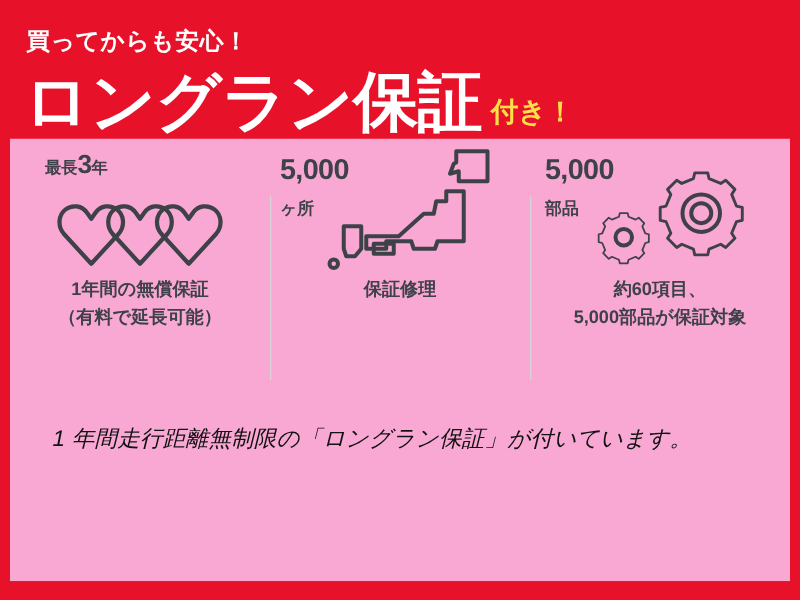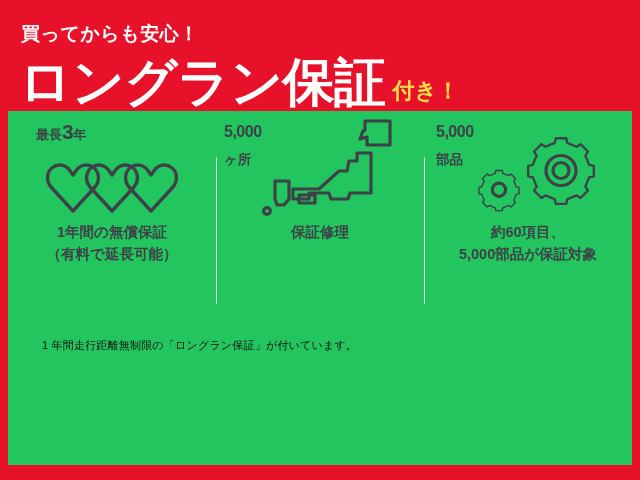--- a/index.html
+++ b/index.html
@@ -51,21 +51,21 @@
     letter-spacing:0px;
     margin-left:7px;
     position:relative;
     top:-2px;
   }
   
   #card {
     position:absolute;
     left:8px; top:111px;
     width:624px; height:354px;
-    background:#22c55e;
+    background:#f9a8d4;
   }
   
   #features {
     position:absolute;
     left:0; top:0;
     width:624px; height:209px;
     display:flex;
   }
   .feature {
     position:relative;
@@ -99,41 +99,42 @@
   }
   .feat-caption div { white-space:nowrap; }
   
   .stat {
     position:absolute;
     color:#3e4148;
     font-weight:700;
     line-height:1;
     text-align:left;
   }
-  .stat .big { font-size:16px; letter-spacing:-0.5px; display:block; }
+  .stat .big { font-size:23px; letter-spacing:-0.5px; display:block; }
   .stat .small { font-size:13.5px; display:block; margin-top:13px; }
   .stat-heart {
     left:28px; top:10px;
     font-size:0;
   }
   .stat-heart .hb { font-size:13px; font-weight:700; }
   .stat-heart .hn { font-size:21px; font-weight:700; letter-spacing:-0.5px; }
   .stat-heart .hy { font-size:13px; font-weight:700; }
   .stat-map  { left:8px;  top:13px; }
   .stat-gear { left:12px; top:13px; }
   
   #paragraph {
     position:absolute;
     left:34px; top:225px;
     width:566px;
-    font-size:11px;
+    font-size:18px;
     color:#111111;
     line-height:1.75;
     font-weight:400;
     letter-spacing:0.2px;
+    font-style:italic;
   }
   #paragraph div { white-space:nowrap; }
   
   #bottom-band {
     position:absolute;
     left:0; top:465px;
     width:640px; height:15px;
     background:#e8112a;
   }
   svg { display:block; overflow:visible; }

